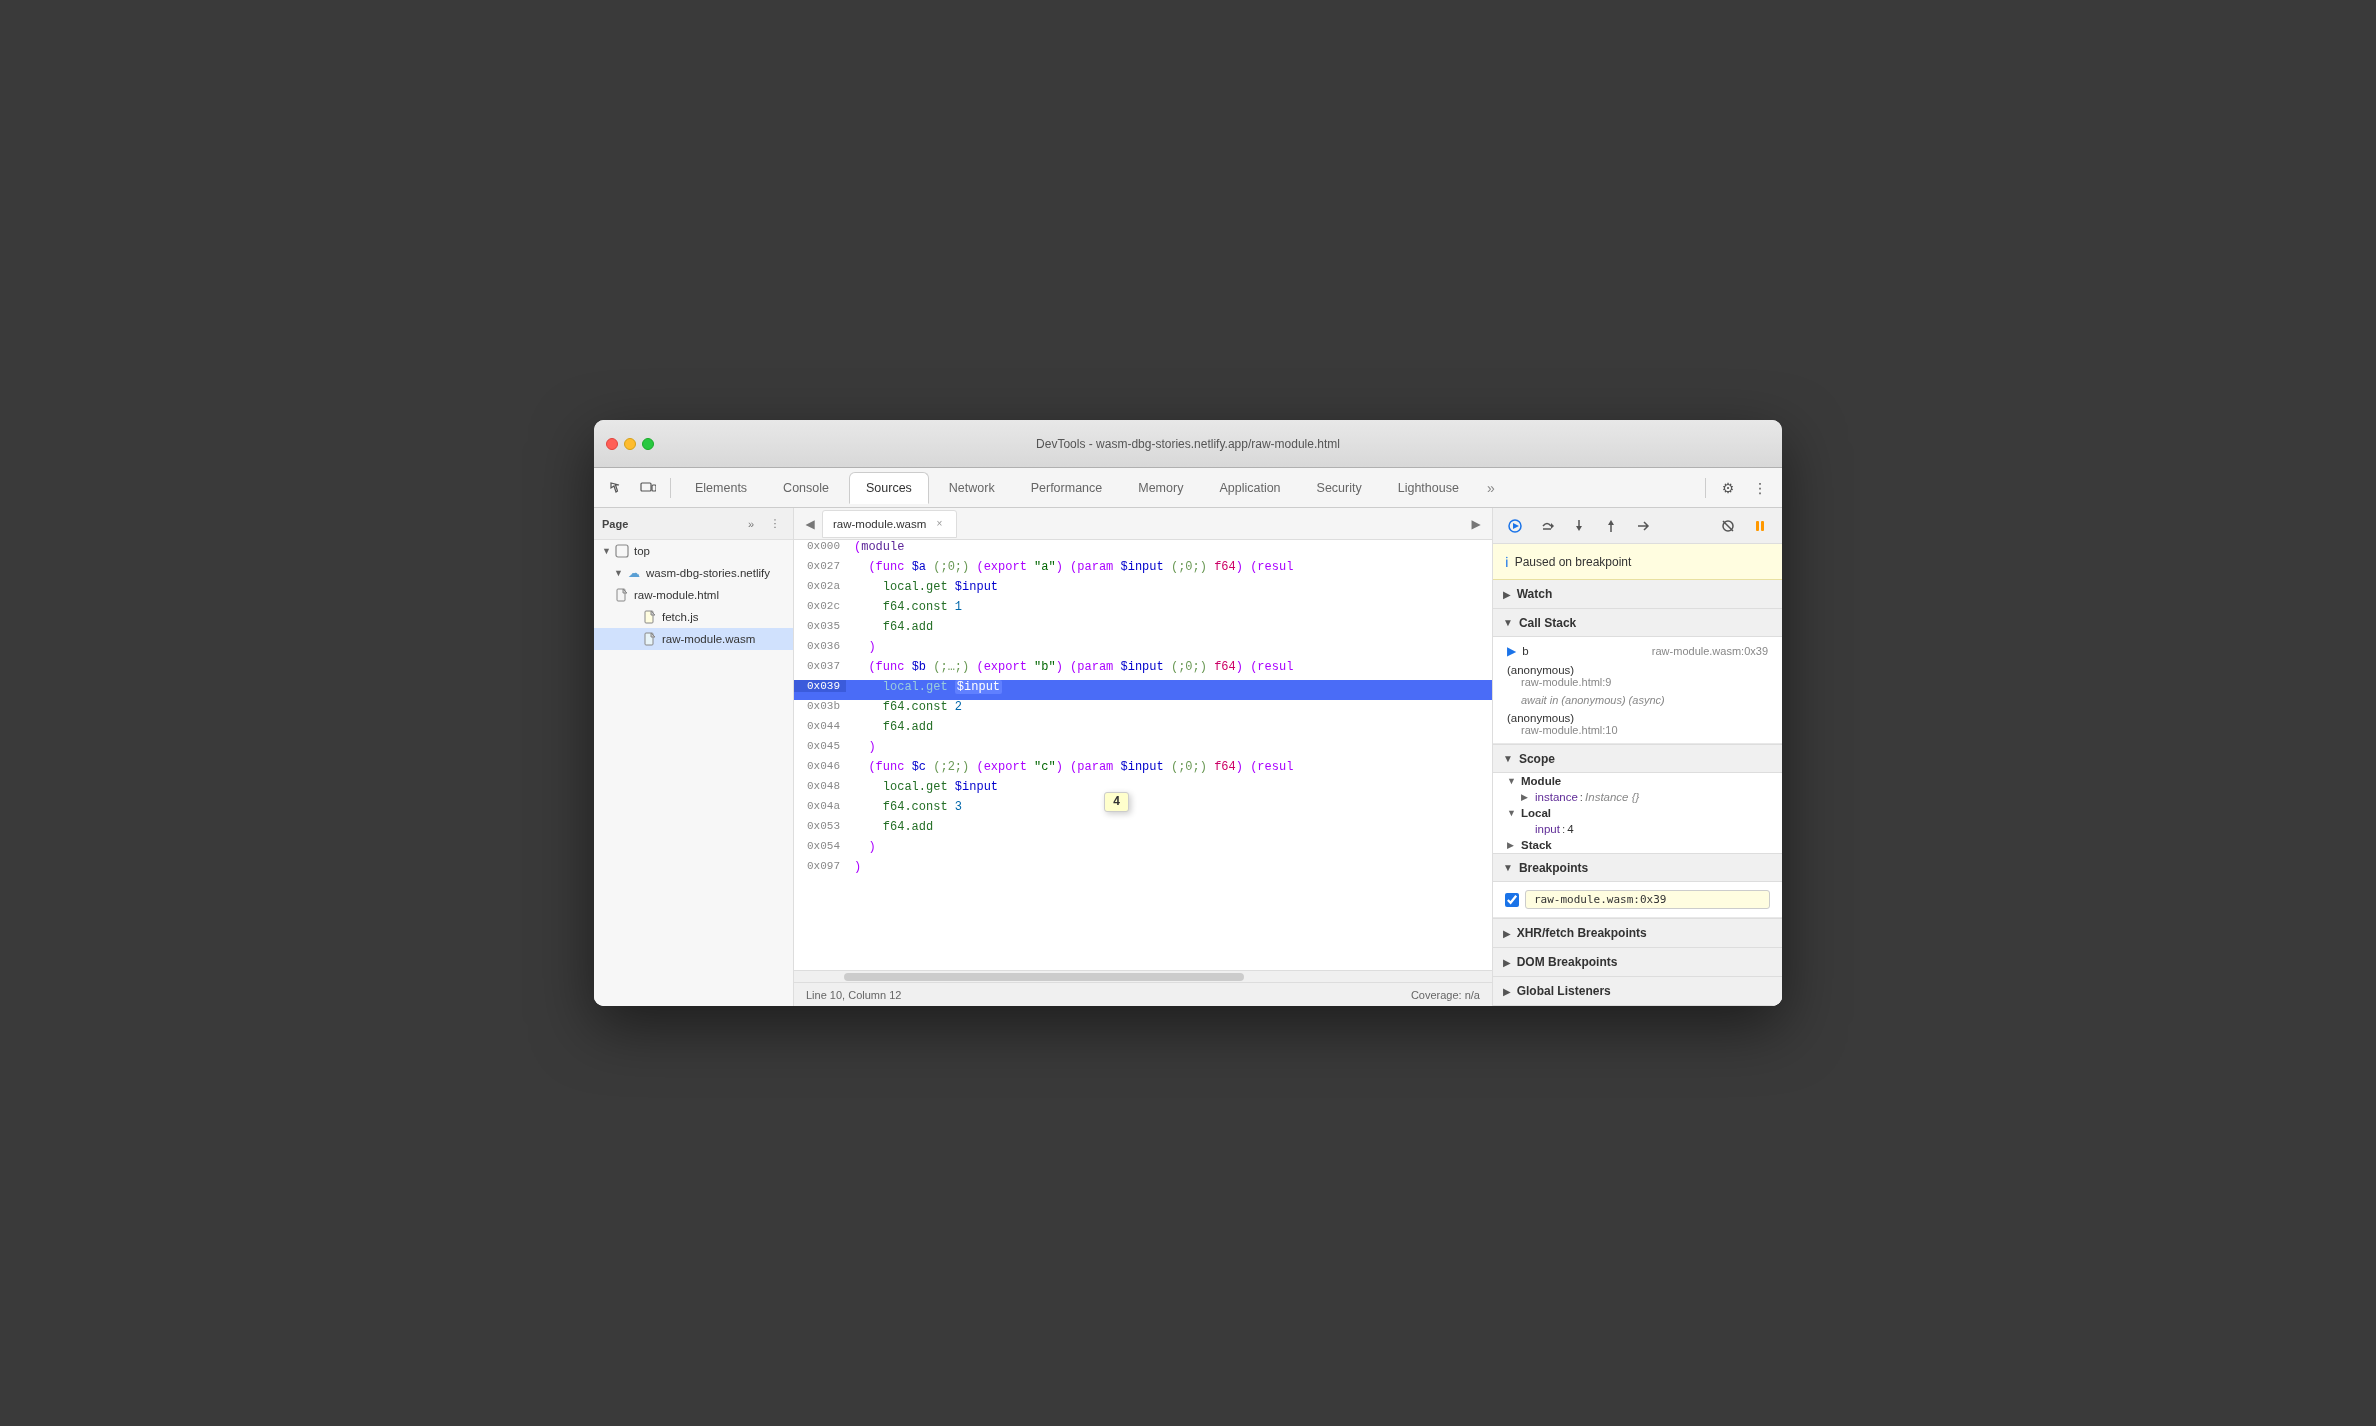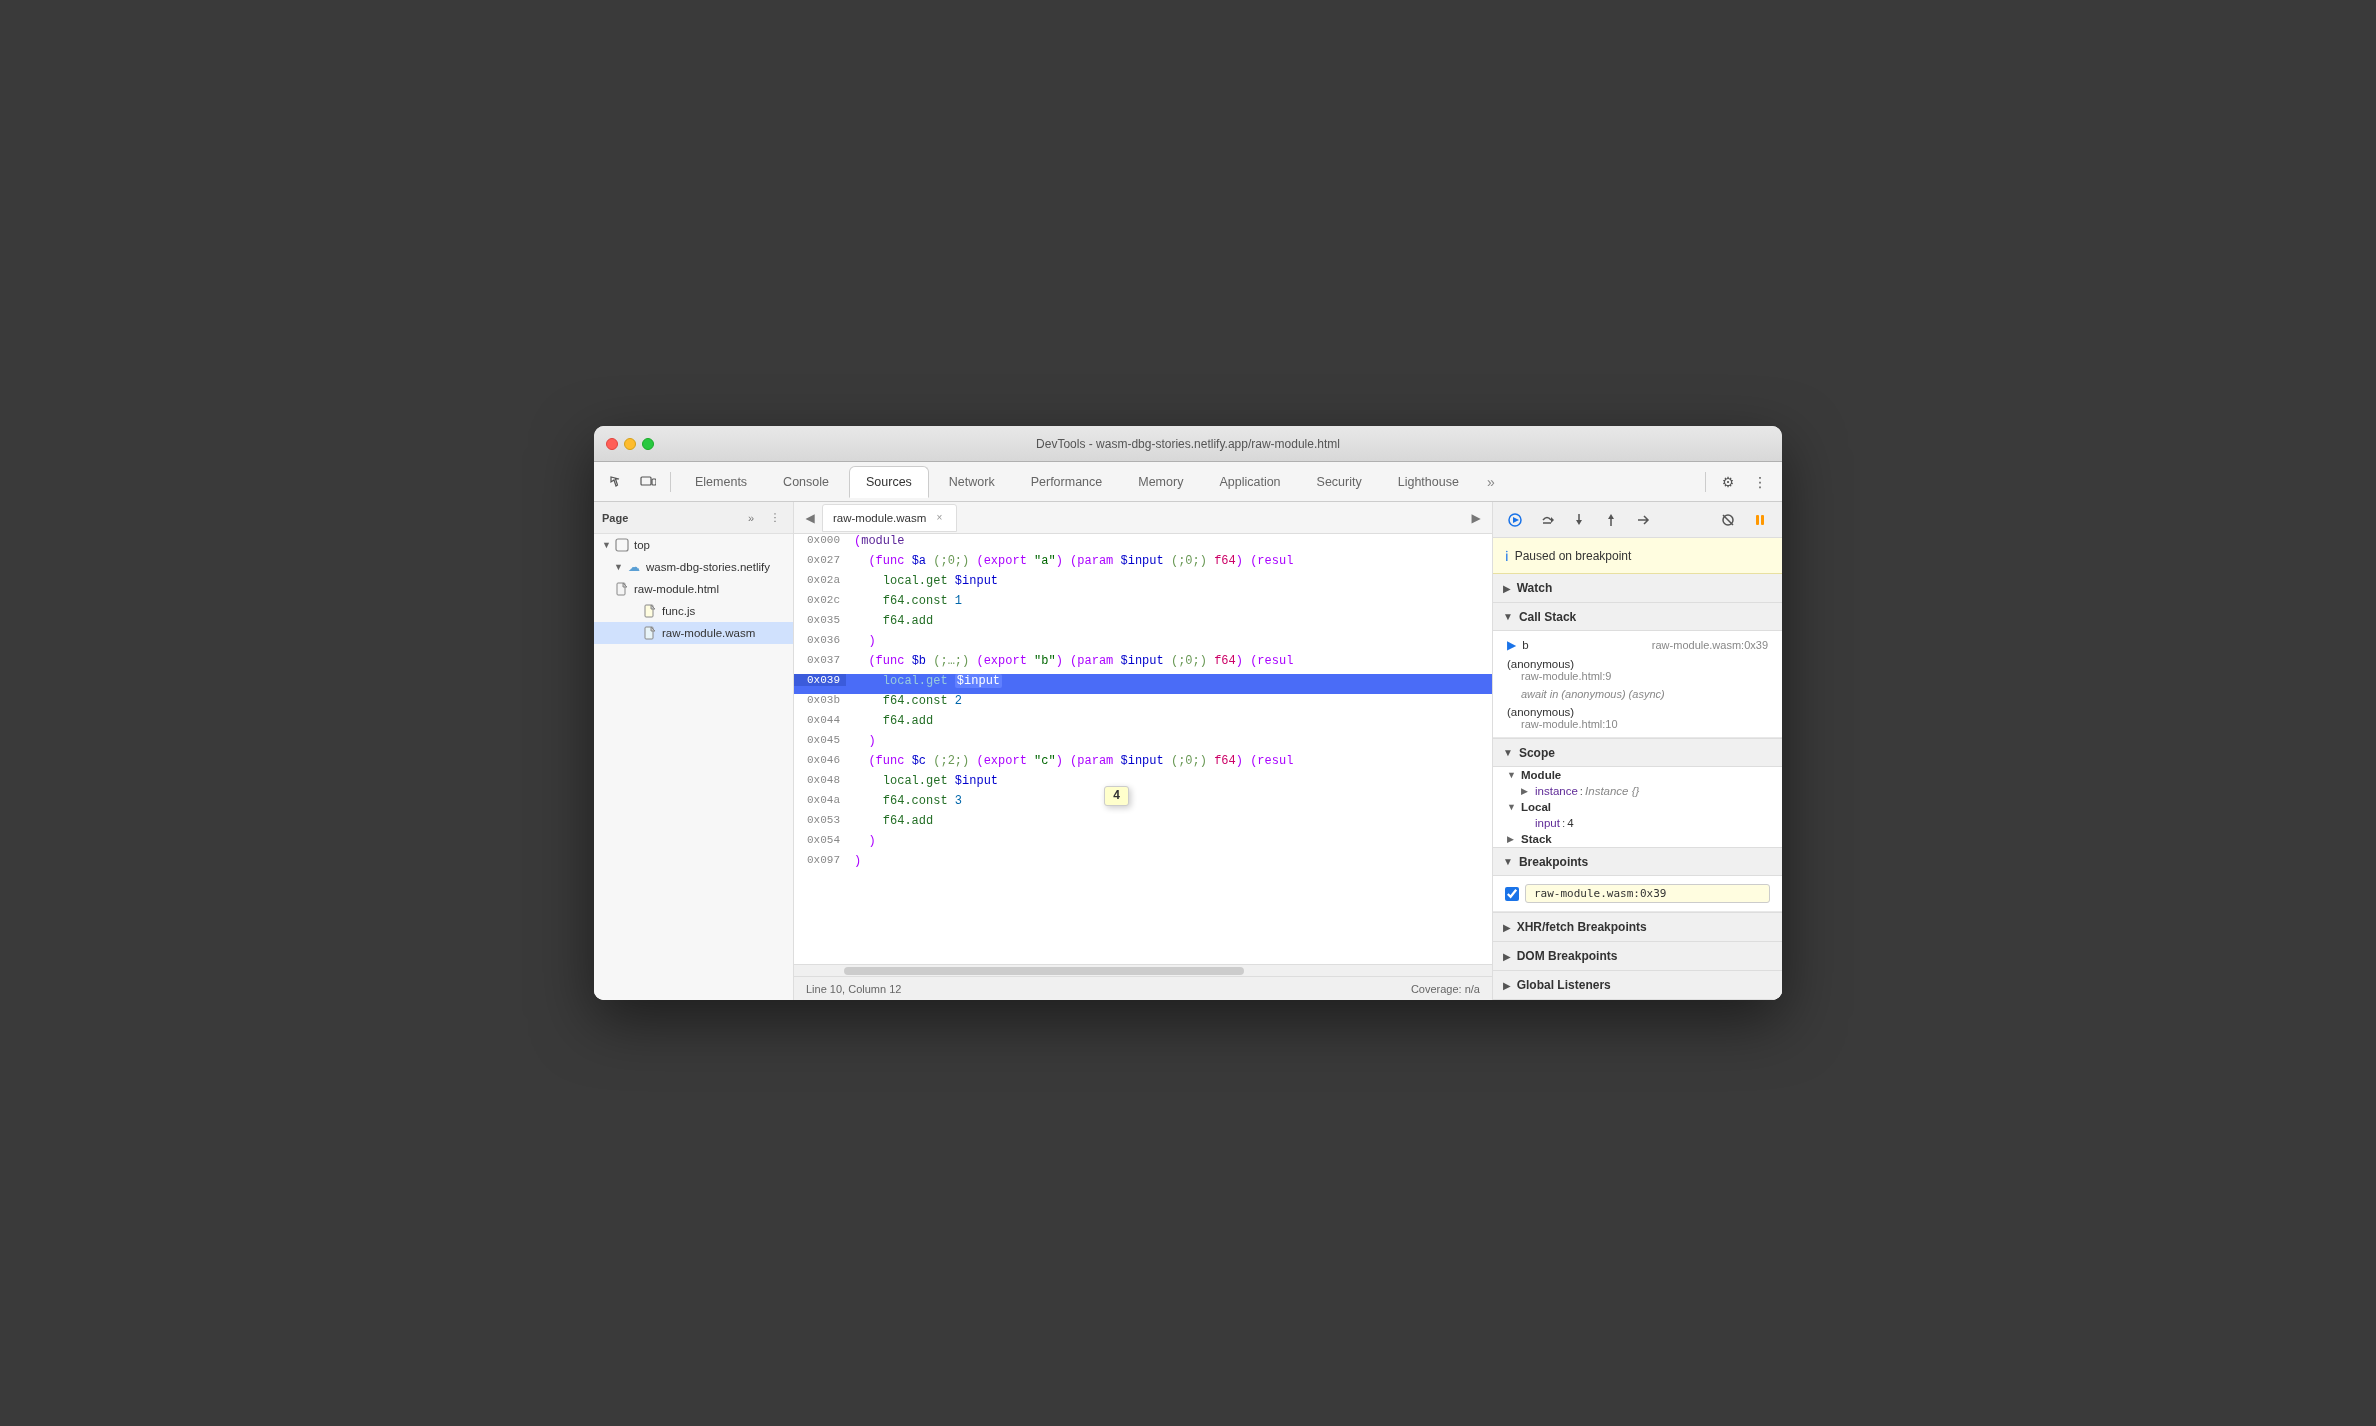--- a/index.html
+++ b/index.html
@@ -17,21 +17,21 @@
       background: #f0f0f0;
       border-radius: 10px;
       box-shadow: 0 20px 60px rgba(0,0,0,0.5);
       overflow: hidden;
       display: flex;
       flex-direction: column;
     }
     
     .titlebar {
       background: linear-gradient(180deg, #e8e8e8, #d8d8d8);
-      height: 36px;
+      height: 48px;
       display: flex;
       align-items: center;
       padding: 0 12px;
       border-bottom: 1px solid #b0b0b0;
       position: relative;
     }
     .traffic-lights {
       display: flex;
       gap: 6px;
       align-items: center;
@@ -605,21 +605,21 @@
       </div>
 
       <div class="tree-item" style="padding-left: 36px;">
         <span class="tree-arrow" style="visibility:hidden">▶</span>
         <span class="tree-icon">
           <svg width="12" height="14" viewBox="0 0 12 14">
               <rect x="1" y="1" width="8" height="12" rx="1" stroke="#888" stroke-width="1" fill="#fffde0"></rect>
               <path d="M7 1 L11 5 L7 5 Z" fill="#ccc" stroke="#888" stroke-width="1"></path>
             </svg>
         </span>
-        <span class="tree-label">func.js</span>
+        <span class="tree-label">fetch.js</span>
       </div>
 
       <div class="tree-item selected" style="padding-left: 36px;">
         <span class="tree-arrow" style="visibility:hidden">▶</span>
         <span class="tree-icon">
           <svg width="12" height="14" viewBox="0 0 12 14">
               <rect x="1" y="1" width="8" height="12" rx="1" stroke="#888" stroke-width="1" fill="#e8f4f8"></rect>
               <path d="M7 1 L11 5 L7 5 Z" fill="#ccc" stroke="#888" stroke-width="1"></path>
             </svg>
         </span>

